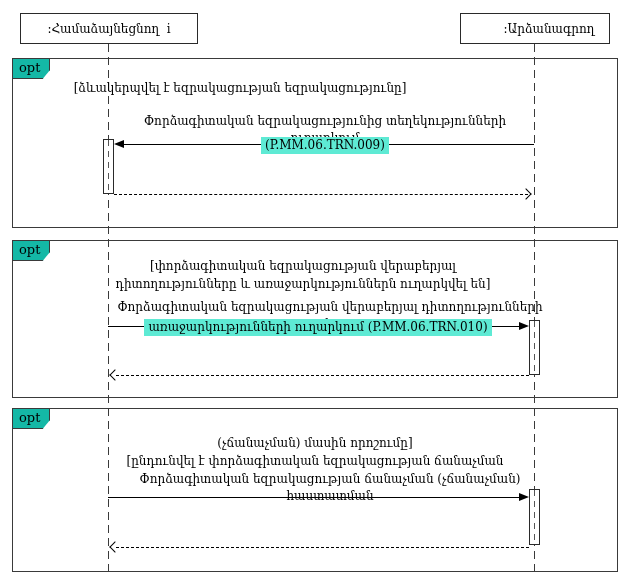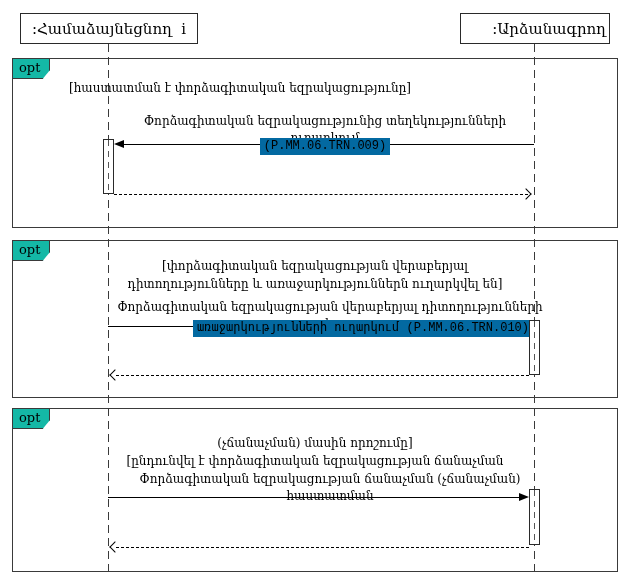--- a/index.html
+++ b/index.html
@@ -2,21 +2,21 @@
 <html><head>
 <meta charset="utf-8">
 <style>
   html,body{margin:0;padding:0;background:#fff;}
   #canvas{
     position:relative;width:635px;height:577px;background:#fff;overflow:hidden;
     font-family:"DejaVu Serif","DejaVu Sans",serif;color:#000;
   }
   .actor-box{
     position:absolute;box-sizing:border-box;border:1.5px solid #2a2a2a;background:#fff;
-    display:flex;align-items:center;justify-content:center;font-size:15px;
+    display:flex;align-items:center;justify-content:center;font-size:12px;
   }
   .actor-label{white-space:pre;}
   .lifeline{
     position:absolute;width:1px;
     background:repeating-linear-gradient(to bottom,#3a3a3a 0,#3a3a3a 8px,transparent 8px,transparent 13px);
   }
   .fragment{
     position:absolute;box-sizing:border-box;border:1px solid #3a3a3a;background:transparent;
   }
   .opt-tab{
@@ -24,21 +24,21 @@
     border-right:1px solid #3a3a3a;border-bottom:1px solid #3a3a3a;background:#14b8a6;
     clip-path:polygon(0 0,100% 0,100% 55%,80% 100%,0 100%);
     font-size:13px;line-height:18px;padding-left:6px;
   }
   .guard{
     position:absolute;text-align:center;font-size:12px;line-height:18px;
   }
   .msg{
     position:absolute;text-align:center;font-size:12px;line-height:17px;
   }
-  .msg .on-line{background:#0369a1;padding:0 4px;display:inline-block;font-family:Liberation Mono, monospace;}
+  .msg .on-line{background:#5eead4;padding:0 4px;display:inline-block;}
   .solid-h{position:absolute;height:0;border-top:1px solid #000;}
   .dash-h{position:absolute;height:0;border-top:1px dashed #000;}
   .activation{
     position:absolute;width:11px;box-sizing:border-box;border:1px solid #2a2a2a;background:#fff;
   }
   .activation .inner-dash{
     position:absolute;left:4px;top:0;bottom:0;width:1px;
     background:repeating-linear-gradient(to bottom,#555 0,#555 6px,transparent 6px,transparent 11px);
   }
   .head-solid-left{
@@ -70,21 +70,21 @@
     <span class="actor-label">:Համաձայնեցնող  i</span>
   </div>
   <div class="actor-box" style="left:460px;top:13px;width:150px;height:31px;padding-left:28px;">
     <span class="actor-label">:Արձանագրող</span>
   </div>
 
   <div class="fragment" style="left:12px;top:58px;width:606px;height:170px;">
     <div class="opt-tab">opt</div>
   </div>
   <div class="guard" style="left:20px;top:79px;width:440px;">
-    <span>[հաստատման է փորձագիտական եզրակացությունը]</span>
+    <span>[ձևակերպվել է եզրակացության եզրակացությունը]</span>
   </div>
   <div class="msg" style="left:110px;top:113px;width:430px;">
     <span style="display:block;">Փորձագիտական եզրակացությունից տեղեկությունների ուղարկում</span>
   </div>
 
   <div class="solid-h" style="left:122px;top:144px;width:412px;"></div>
   <div class="head-solid-left" style="left:114px;top:140px;"></div>
   <div class="msg" style="left:110px;top:137px;width:430px;">
     <span class="on-line">(P.MM.06.TRN.009)</span>
   </div>
@@ -92,31 +92,31 @@
   <div class="activation" style="left:103px;top:139px;height:55px;">
     <div class="inner-dash"></div>
   </div>
 
   <div class="dash-h" style="left:114px;top:194px;width:414px;"></div>
   <div class="head-open-right" style="left:522px;top:190px;"></div>
 
   <div class="fragment" style="left:12px;top:240px;width:606px;height:158px;">
     <div class="opt-tab">opt</div>
   </div>
-  <div class="guard" style="left:20px;top:257px;width:590px;">
+  <div class="guard" style="left:8px;top:257px;width:590px;">
     <span style="display:block;">[փորձագիտական եզրակացության վերաբերյալ</span>
     <span style="display:block;">դիտողությունները և առաջարկություններն ուղարկվել են]</span>
   </div>
   <div class="msg" style="left:115px;top:299px;width:430px;">
     <span style="display:block;">Փորձագիտական եզրակացության վերաբերյալ դիտողությունների և</span>
   </div>
 
   <div class="solid-h" style="left:108px;top:326px;width:413px;"></div>
   <div class="head-solid-right" style="left:519px;top:322px;"></div>
-  <div class="msg" style="left:103px;top:319px;width:430px;text-align:right;">
+  <div class="msg" style="left:103px;top:319px;width:430px;">
     <span class="on-line">առաջարկությունների ուղարկում (P.MM.06.TRN.010)</span>
   </div>
 
   <div class="activation" style="left:529px;top:320px;height:55px;">
     <div class="inner-dash"></div>
   </div>
 
   <div class="dash-h" style="left:116px;top:375px;width:413px;"></div>
   <div class="head-open-left" style="left:111px;top:371px;"></div>
 

